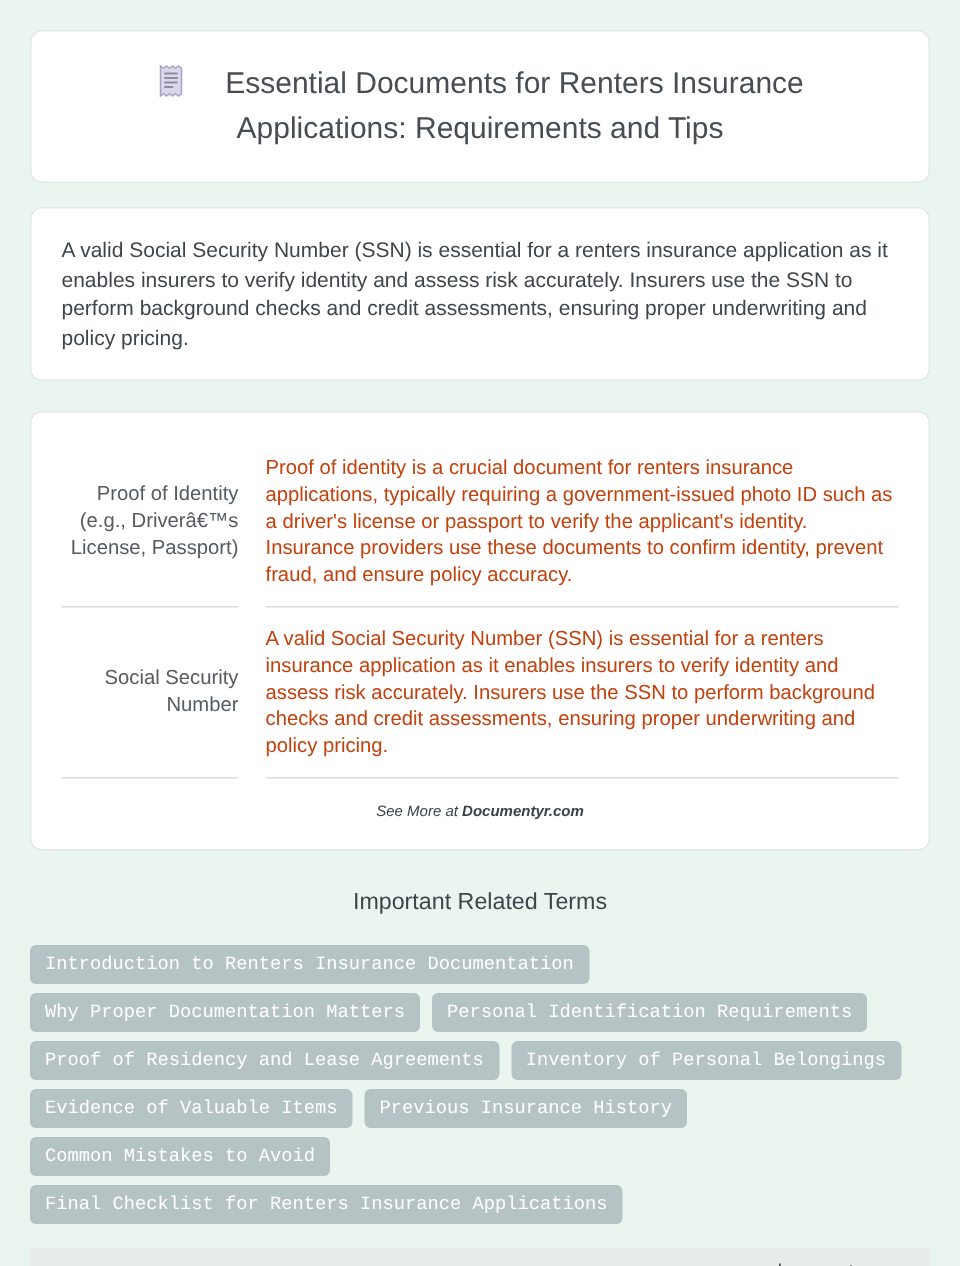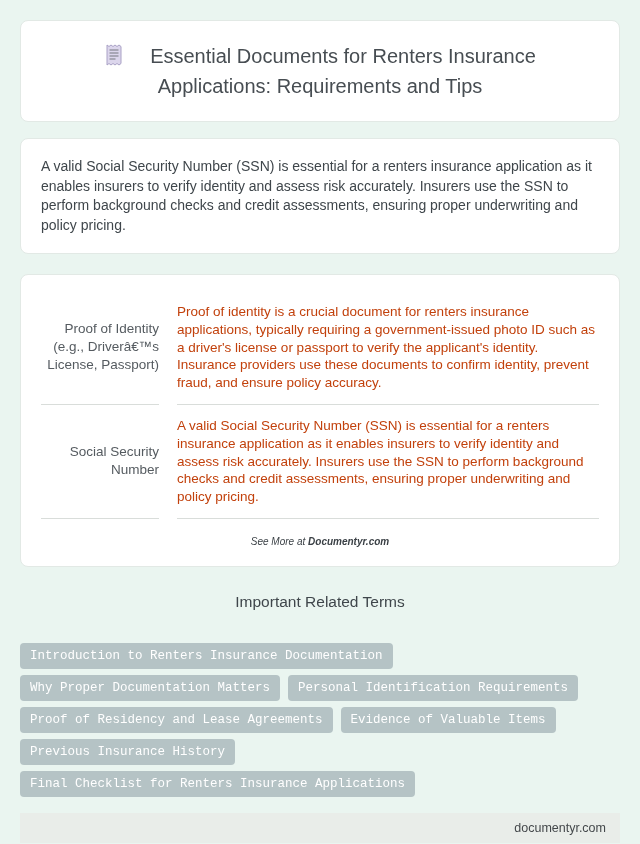--- a/index.html
+++ b/index.html
@@ -57,21 +57,21 @@
     padding: 17px 0 5px 0;
   }
   .see-more .site { font-weight: bold; }
 
   
   .terms-heading {
     text-align: center;
     font-size: 15.5px;
     font-weight: 500;
     color: #3f464b;
-    margin-bottom: 32px;
+    margin-bottom: 19px;
   }
   .tags { display: flex; flex-wrap: wrap; gap: 6px 8px; font-family: Liberation Mono, monospace; }
   .tag {
     background: #b5c3c5;
     color: #ffffff;
     font-size: 12.5px;
     line-height: 16px;
     padding: 5px 10px;
     border-radius: 4px;
     white-space: nowrap;
@@ -130,22 +130,24 @@
     </div>
   </div>
 
   <div class="terms-section">
     <div class="terms-heading">Important Related Terms</div>
     <div class="tags">
       <span class="tag">Introduction to Renters Insurance Documentation</span>
       <span class="tag">Why Proper Documentation Matters</span>
       <span class="tag">Personal Identification Requirements</span>
       <span class="tag">Proof of Residency and Lease Agreements</span>
+      <span class="tag">Inventory of Personal Belongings</span>
       <span class="tag">Evidence of Valuable Items</span>
       <span class="tag">Previous Insurance History</span>
+      <span class="tag">Common Mistakes to Avoid</span>
       <span class="tag">Final Checklist for Renters Insurance Applications</span>
     </div>
   </div>
 
   <div class="footer-bar">
     <span>documentyr.com</span>
   </div>
 
 </div>
 

